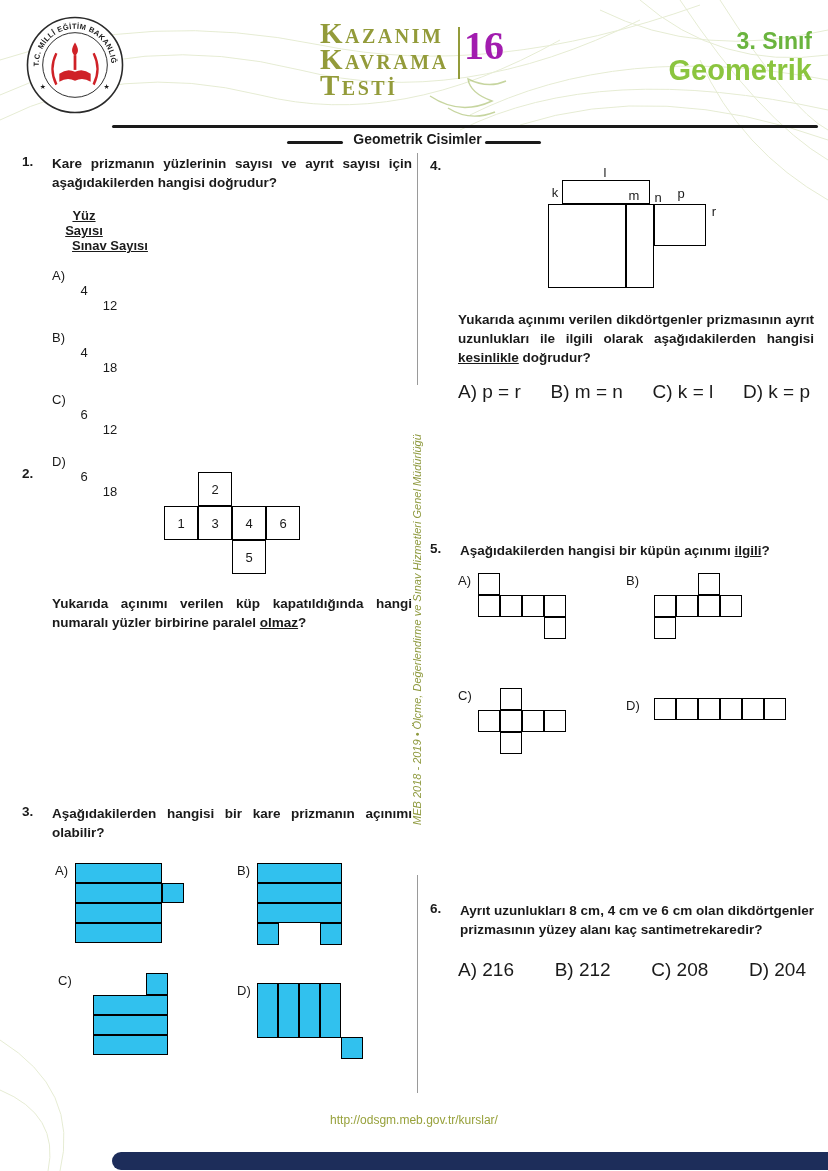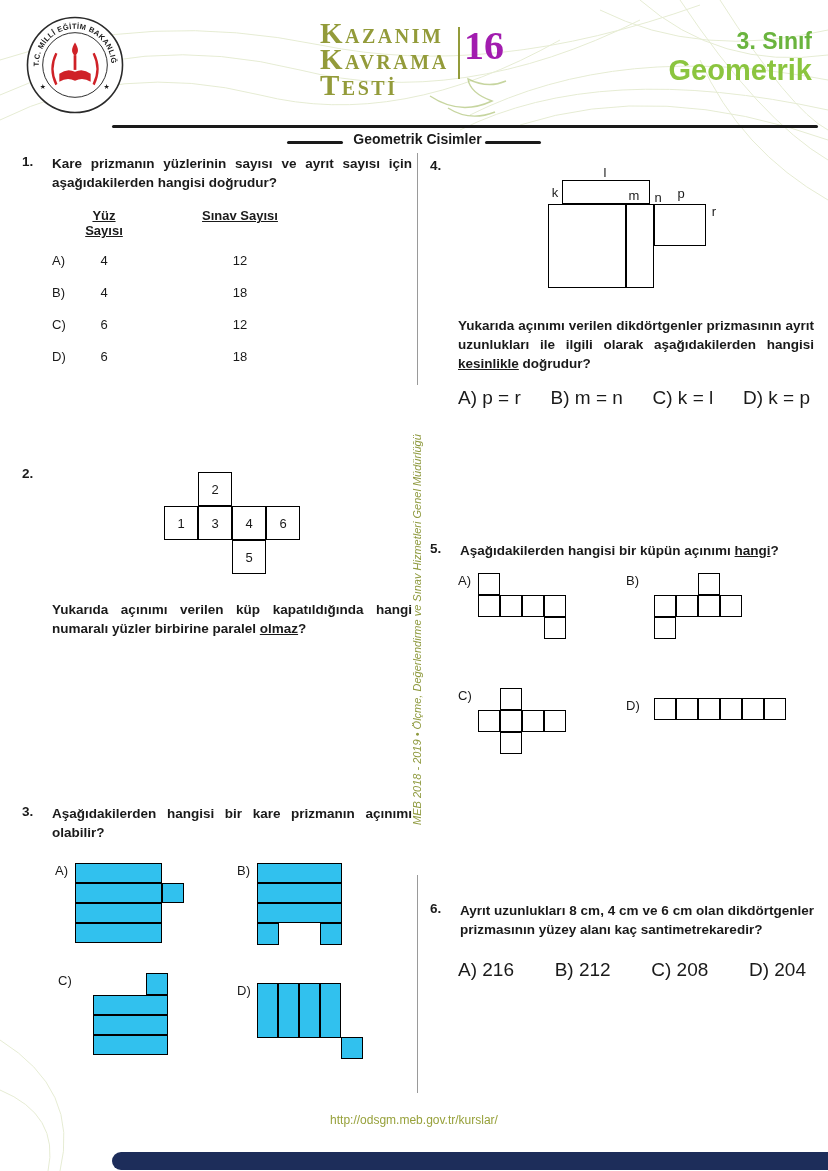--- a/index.html
+++ b/index.html
@@ -28,29 +28,29 @@
   .divider-v { position:absolute; left:417px; top:153px; width:1px; height:940px; background:#9a9a9a; }
   .vtext { position:absolute; left:404px; top:385px; width:26px; height:490px; background:#fff;
            writing-mode:vertical-rl; transform:rotate(180deg); font-size:11px; font-style:italic;
            color:#8f9a3f; text-align:center; white-space:nowrap; line-height:26px; }
 
   
   .q { position:absolute; }
   .q-head { display:flex; }
   .qnum { width:30px; font-weight:bold; font-size:13.5px; }
   .qtext { flex:1; font-weight:bold; font-size:13.5px; line-height:19px; text-align:justify; }
-  .qtext2 { margin:26px 0 0 30px; font-weight:bold; font-size:13.5px; line-height:19px; text-align:justify; }
+  .qtext2 { margin:20px 0 0 30px; font-weight:bold; font-size:13.5px; line-height:19px; text-align:justify; }
   .ul { text-decoration:underline; }
   .figure { position:relative; flex:none; }
   .fig-rect { position:absolute; border:1.4px solid #000; background:#fff; }
   .fig-label { position:absolute; transform:translate(-50%,-50%); font-size:13px; }
 
   
   .atable { margin:16px 0 0 30px; font-size:13px; }
-  .atable .tr { display:flex; margin-bottom:17px; align-items:baseline; }
+  .atable .tr { display:flex; margin-bottom:17px; align-items:baseline;flex-direction:column; }
   .atable .tr.th { margin-bottom:15px; font-weight:bold; }
   .atable .cl { width:20px; }
   .atable .c1 { width:64px; text-align:center; }
   .atable .sp { width:46px; }
   .atable .c2 { width:116px; text-align:center; }
   .atable .th .c1, .atable .th .c2 { text-decoration:underline; }
 
   
   .q2-fig-wrap { flex:1; display:flex; justify-content:center; padding-top:6px; }
   .q2-opts { margin:12px 0 0 30px; font-size:13px; }
@@ -278,21 +278,21 @@
       <span>A) p = r</span>
       <span>B) m = n</span>
       <span>C) k = l</span>
       <span>D) k = p</span>
     </div>
   </div>
 
   <div class="q" style="left:430px; top:541px; width:384px; height:250px;">
     <div class="q-head">
       <div class="qnum">5.</div>
-      <div class="qtext"><span>Aşağıdakilerden hangisi bir küpün açınımı </span><span class="ul">hangi</span><span>?</span></div>
+      <div class="qtext"><span>Aşağıdakilerden hangisi bir küpün açınımı </span><span class="ul">ilgili</span><span>?</span></div>
     </div>
     <div class="q5-opt a">
       <span class="olabel">A)</span>
       <div class="figure" style="width: 88px; height: 66px;">
           <div class="fig-rect" style="left: 0px; top: 0px; width: 22px; height: 22px;"></div>
           <div class="fig-rect" style="left: 0px; top: 22px; width: 22px; height: 22px;"></div>
           <div class="fig-rect" style="left: 22px; top: 22px; width: 22px; height: 22px;"></div>
           <div class="fig-rect" style="left: 44px; top: 22px; width: 22px; height: 22px;"></div>
           <div class="fig-rect" style="left: 66px; top: 22px; width: 22px; height: 22px;"></div>
           <div class="fig-rect" style="left: 66px; top: 44px; width: 22px; height: 22px;"></div>

